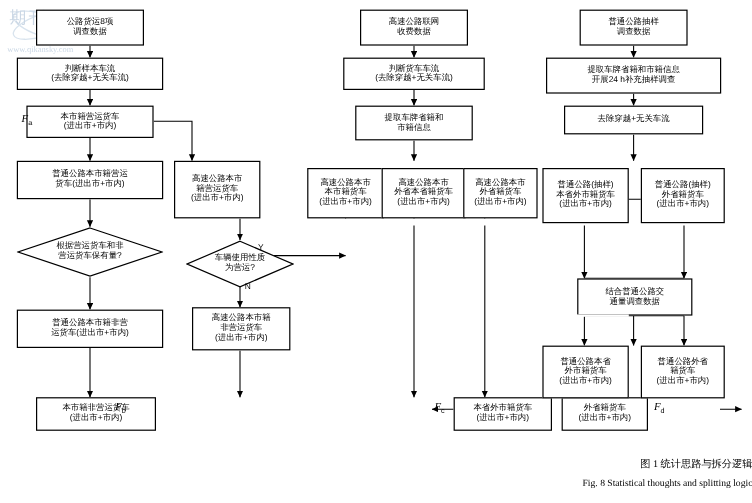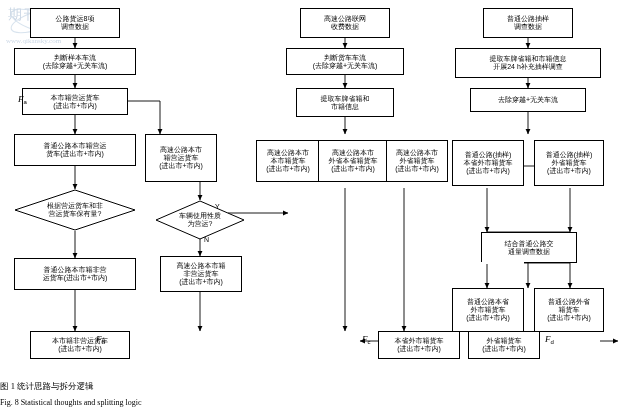--- a/index.html
+++ b/index.html
@@ -41,21 +41,21 @@
   .diamond-wrap svg{position:absolute;left:0;top:0;}
   .diamond-text{
     position:absolute;left:0;top:0;width:100%;height:100%;
     display:flex;align-items:center;justify-content:center;
     text-align:center;font-size:7px;line-height:1.12;white-space:pre-line;
     color:#000;
   }
   .caption{
     position:absolute;
     width:100%;
-    text-align:left;
+    text-align:right;
     font-size:8.5px;
     color:#000;
   }
   .caption-cn{top:381px;font-family:"Liberation Serif","DejaVu Serif",serif;}
   .caption-en{top:398px;font-family:"Liberation Serif","DejaVu Serif",serif;font-size:8px;}
   .watermark{
     position:absolute;
     left:6px;top:4px;
     width:92px;height:44px;
     z-index:1;

